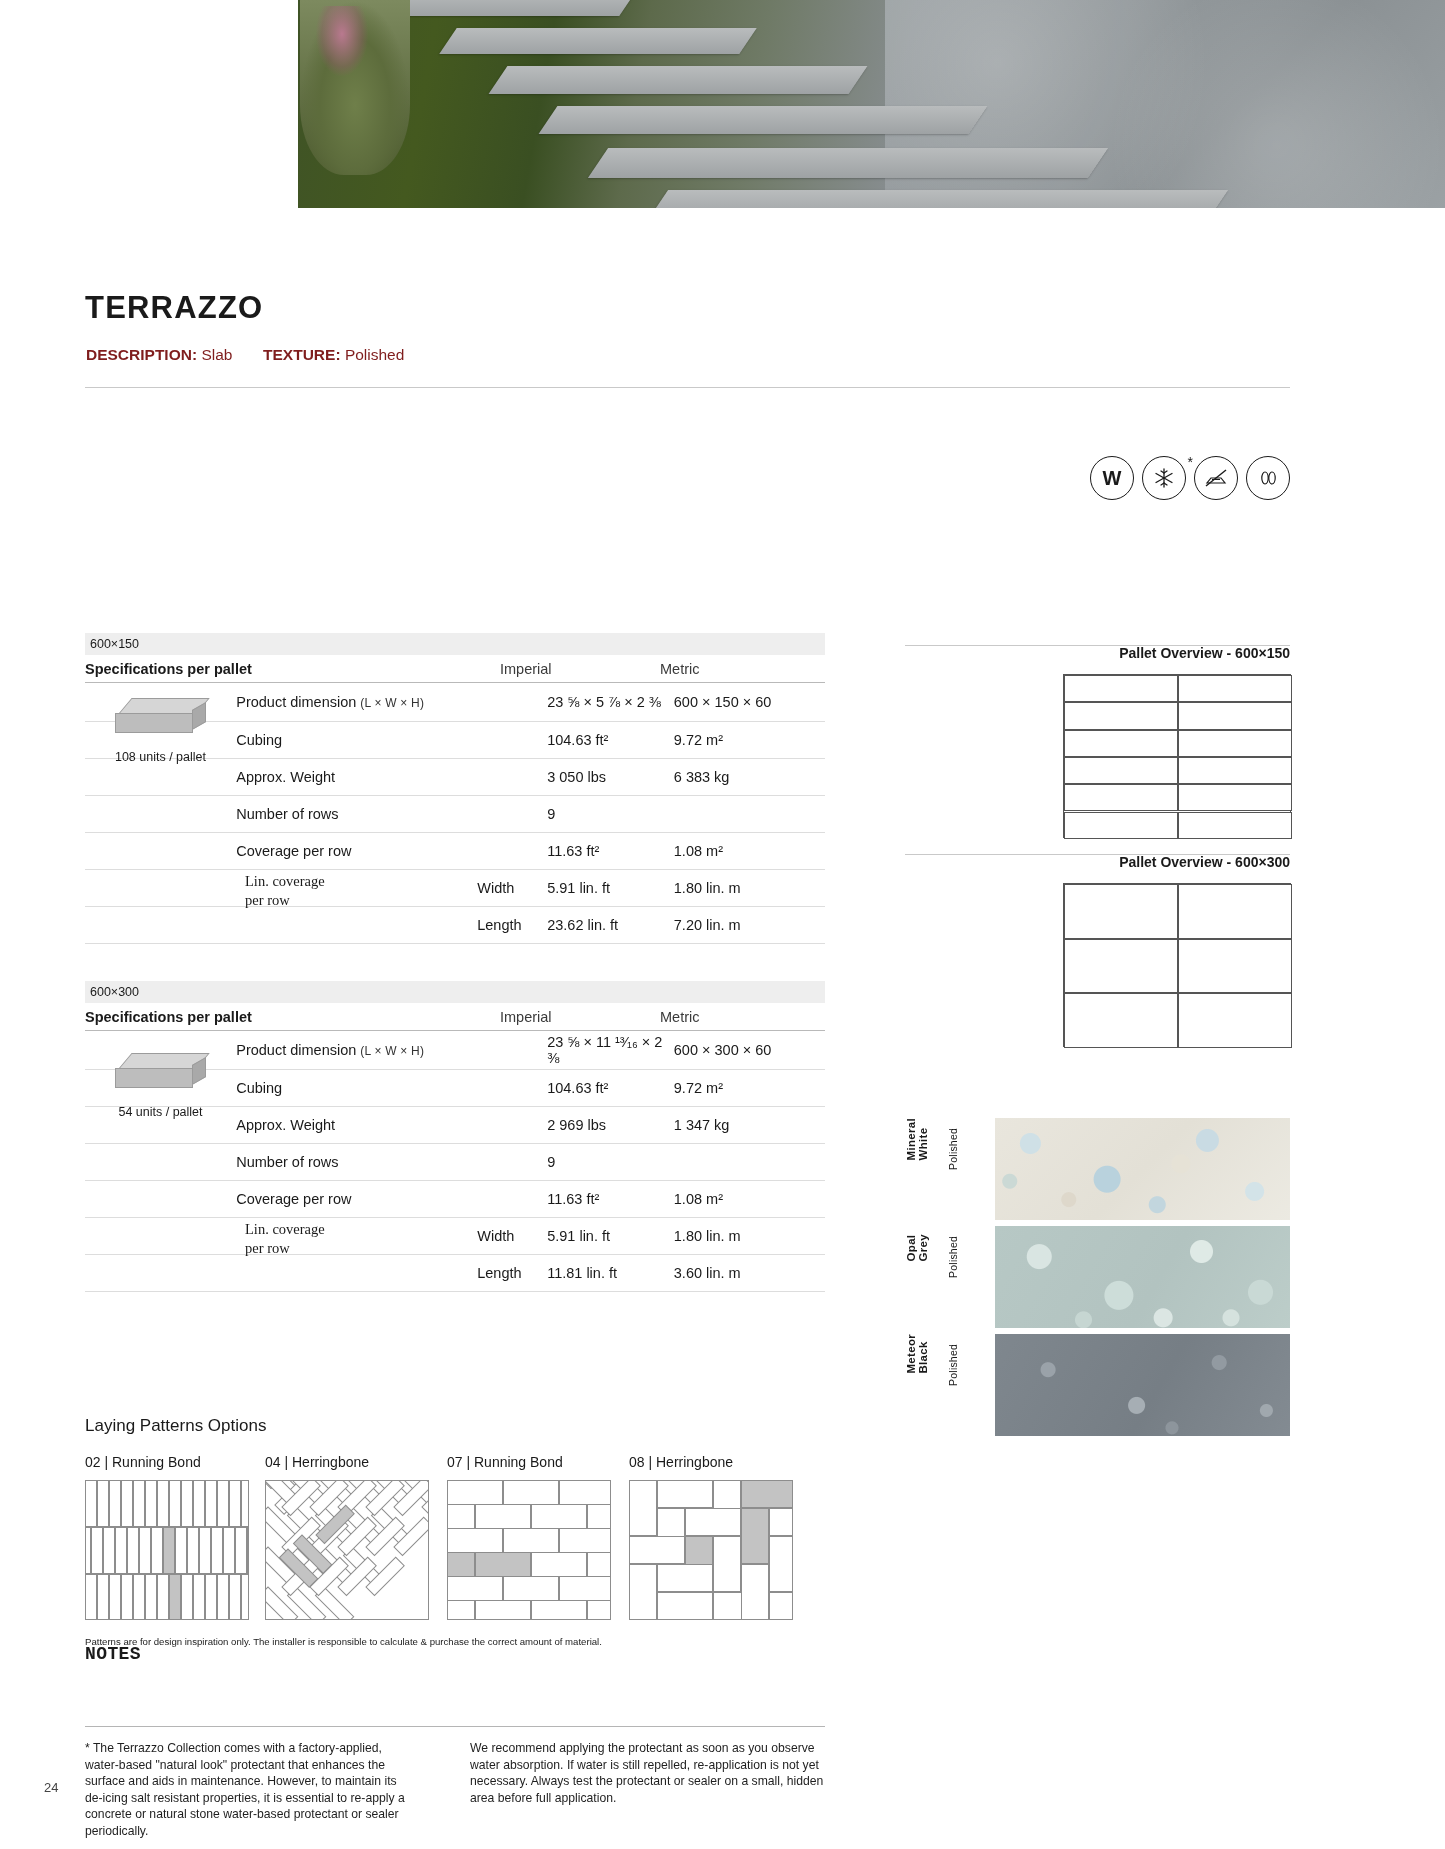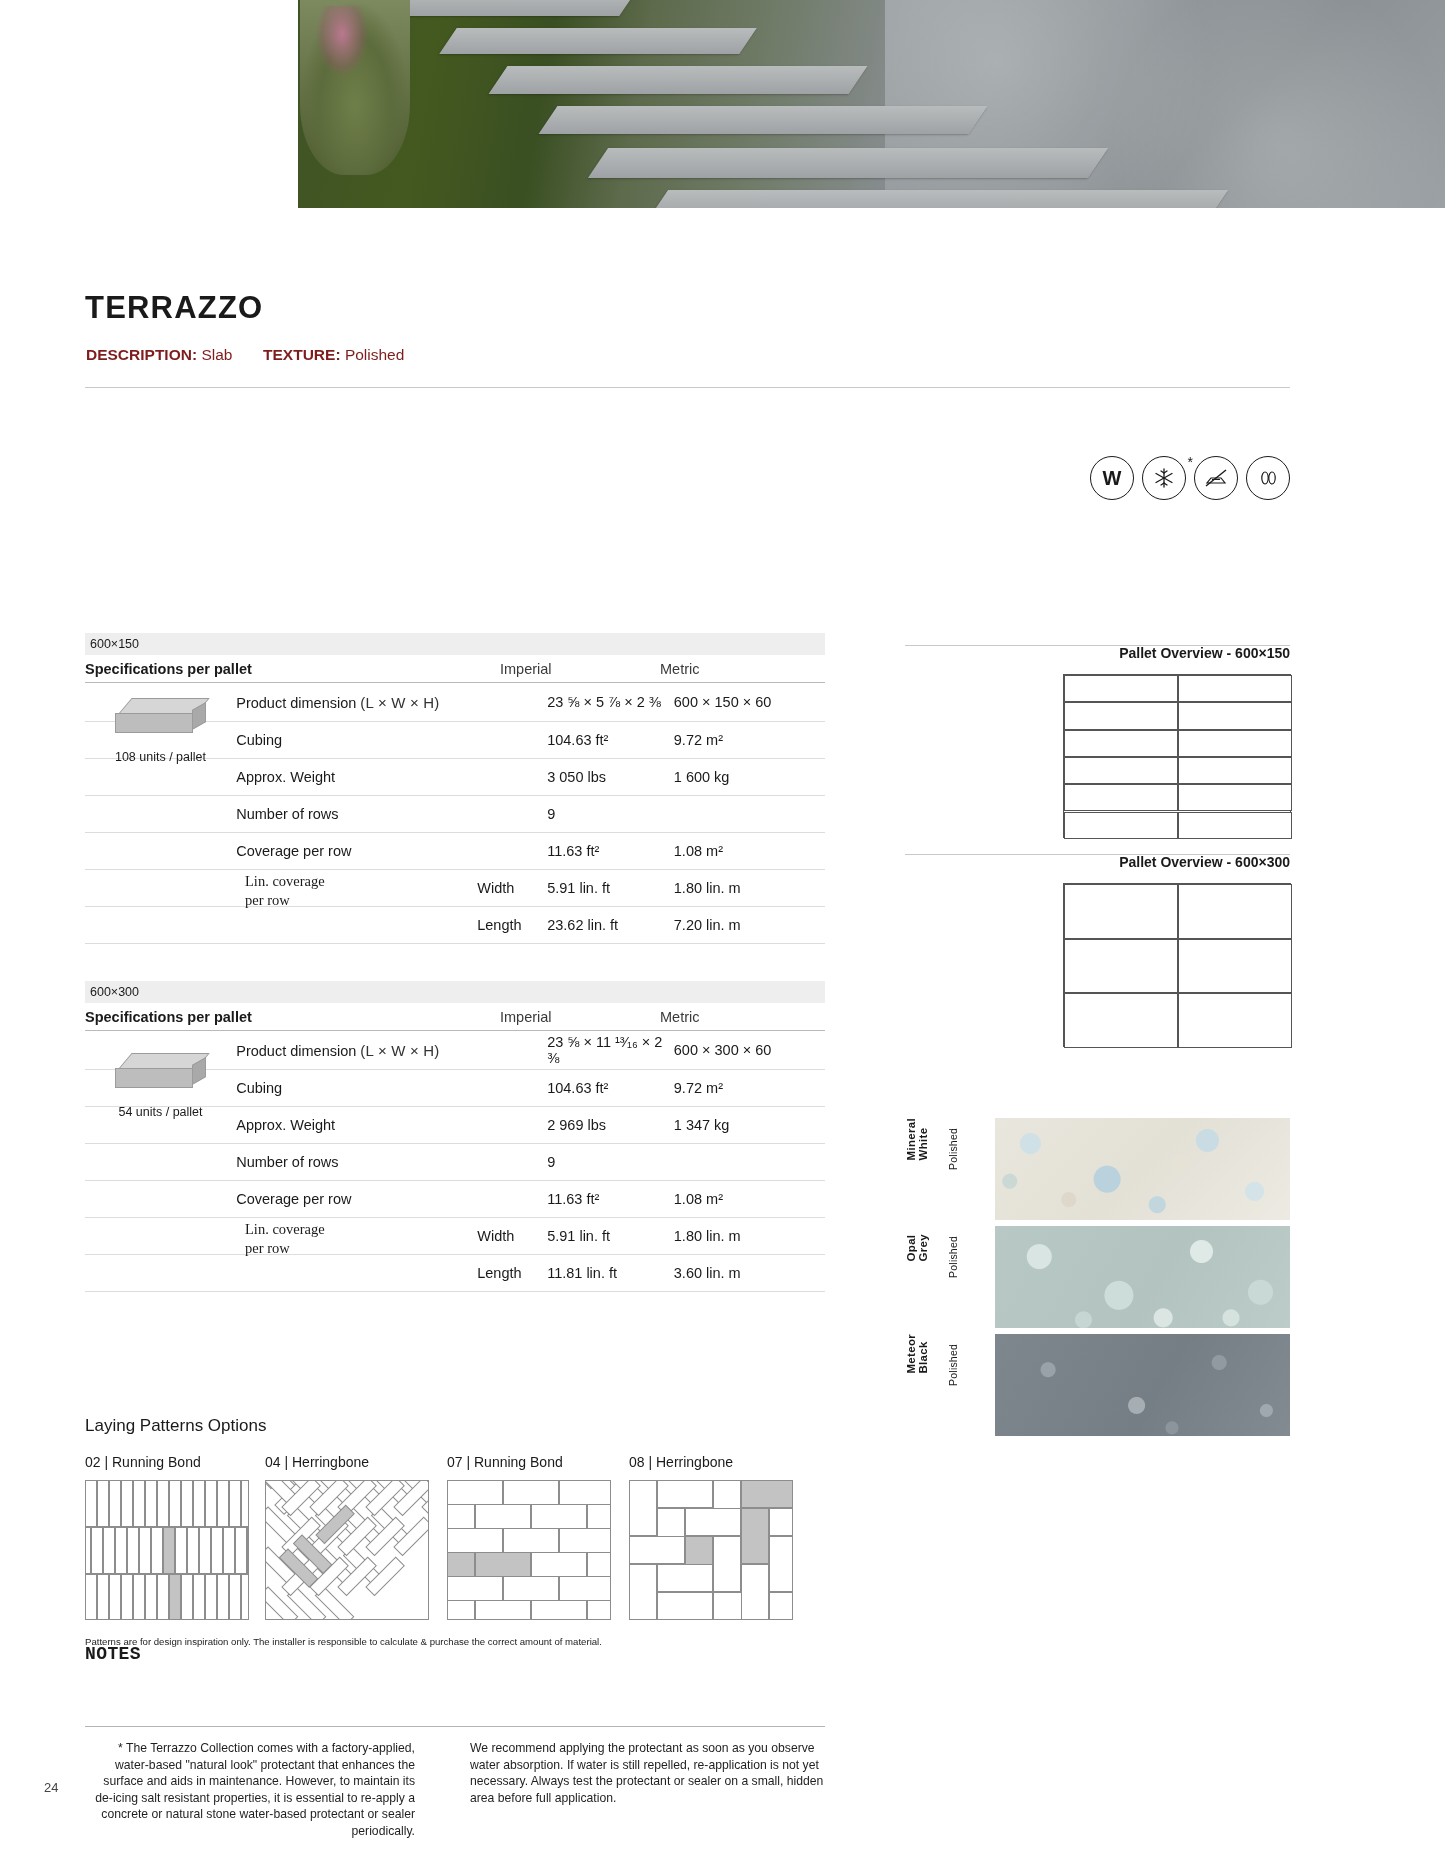--- a/index.html
+++ b/index.html
@@ -163,21 +163,21 @@
     min-height: 36px;
     align-items: center;
     font-size: 14.5px;
   }
   .srow .pad { width: 160px; }
   .srow .lbl { width: 255px; }
   .srow .sub { width: 74px; }
   .srow .imp { width: 160px; }
   .srow .met { width: 160px; }
   .srow.tall { min-height: 38px; }
-  .dim-suffix { font-size: 15px; letter-spacing: .2px; color:#333; }
+  .dim-suffix { font-size: 12px; letter-spacing: .2px; color:#333; }
 
   .lin-label {
     position: absolute;
     width: 255px;
     font-size: 14.5px;
     line-height: 19px;
     font-family: Liberation Serif, serif;
   }
 
   
@@ -448,21 +448,21 @@
         <div class="lbl">Cubing</div>
         <div class="sub"></div>
         <div class="imp" style="width:134px">104.63 ft²</div>
         <div class="met">9.72 m²</div>
       </div>
       <div class="srow">
         <div class="pad"></div>
         <div class="lbl">Approx. Weight</div>
         <div class="sub"></div>
         <div class="imp" style="width:134px">3 050 lbs</div>
-        <div class="met">1 600 kg</div>
+        <div class="met">6 383 kg</div>
       </div>
       <div class="srow">
         <div class="pad"></div>
         <div class="lbl">Number of rows</div>
         <div class="sub"></div>
         <div class="imp" style="width:134px">9</div>
         <div class="met"></div>
       </div>
       <div class="srow">
         <div class="pad"></div>
@@ -792,18 +792,18 @@
     <div class="u" style="left:83px; top:111px; width:56px; height:28px;"></div>
     <div class="u" style="left:111px;top:83px; width:28px; height:56px;"></div>
     <div class="u" style="left:139px;top:111px; width:28px; height:28px;"></div>
     <div class="u" style="left:27px; top:111px; width:56px; height:28px;"></div>
   </div>
 
   <div class="lp-note" style="top:1428px; width:740px;">Patterns are for design inspiration only. The installer is responsible to calculate &amp; purchase the correct amount of material.</div>
 
   <div class="notes-title" style="top:1436px;font-family:Liberation Mono, monospace;">NOTES</div>
   <div class="notes-rule" style="top:1518px;"></div>
-  <div class="notes-col" style="top:1532px; left:85px; width:330px;text-align:right;">* The Terrazzo Collection comes with a factory-applied, water-based "natural look" protectant that enhances the surface and aids in maintenance. However, to maintain its de-icing salt resistant properties, it is essential to re-apply a concrete or natural stone water-based protectant or sealer periodically.</div>
+  <div class="notes-col" style="top:1532px; left:85px; width:330px;">* The Terrazzo Collection comes with a factory-applied, water-based "natural look" protectant that enhances the surface and aids in maintenance. However, to maintain its de-icing salt resistant properties, it is essential to re-apply a concrete or natural stone water-based protectant or sealer periodically.</div>
   <div class="notes-col" style="top:1532px; left:470px; width:360px;">We recommend applying the protectant as soon as you observe water absorption. If water is still repelled, re-application is not yet necessary. Always test the protectant or sealer on a small, hidden area before full application.</div>
 
 </div>
 
 <div class="pageno">24</div>
 
 </body></html>

